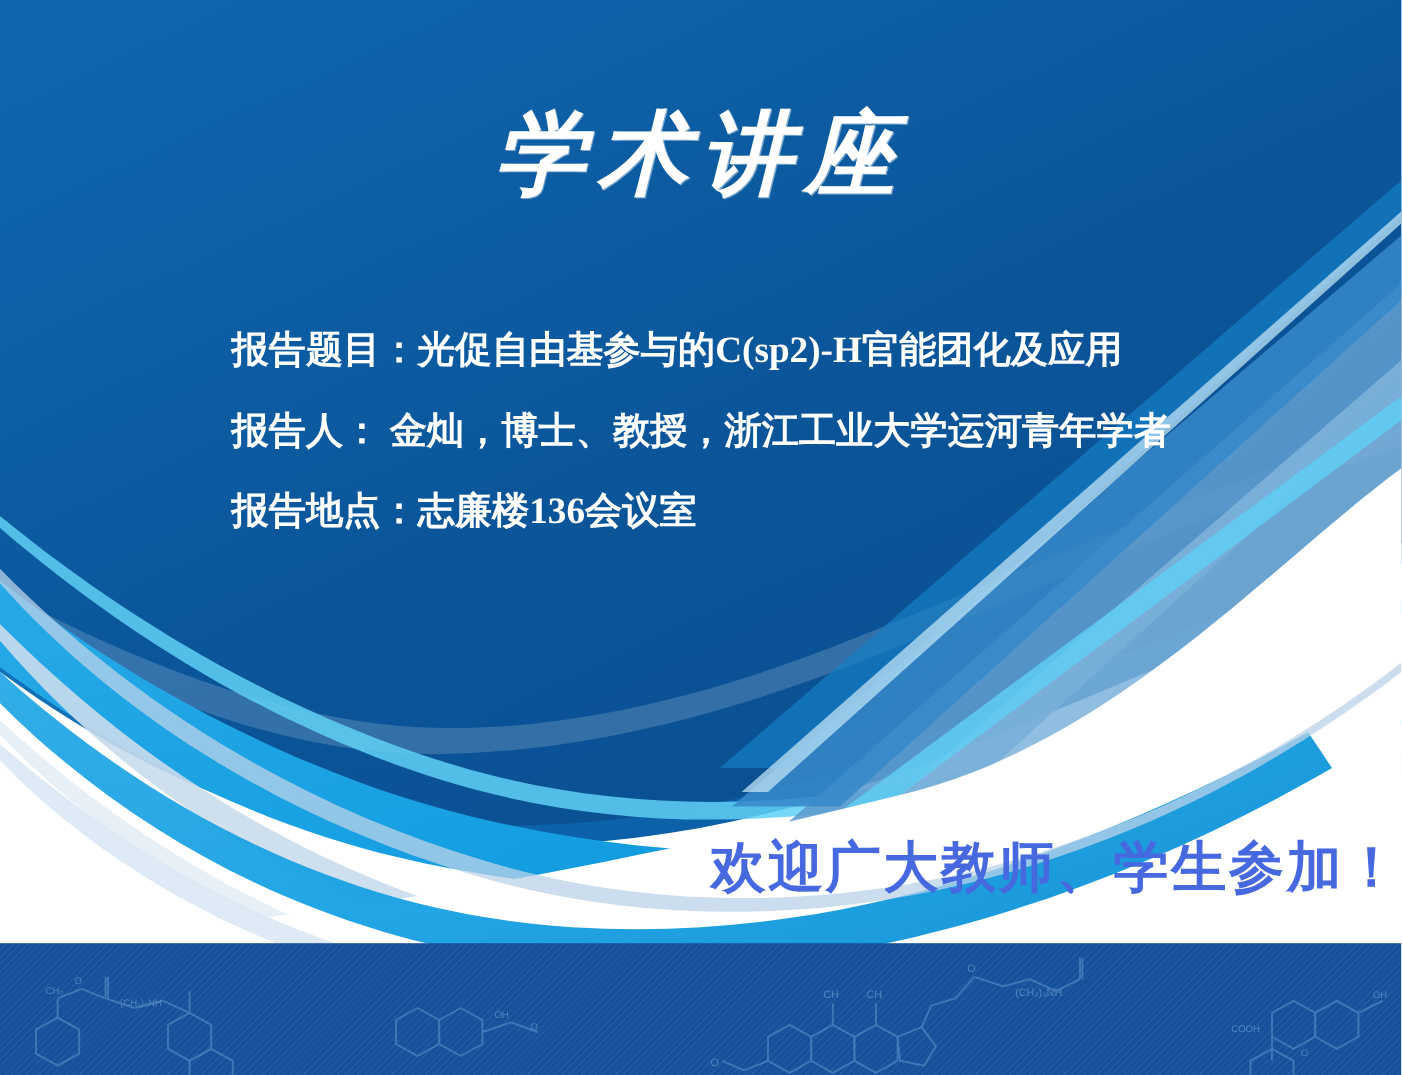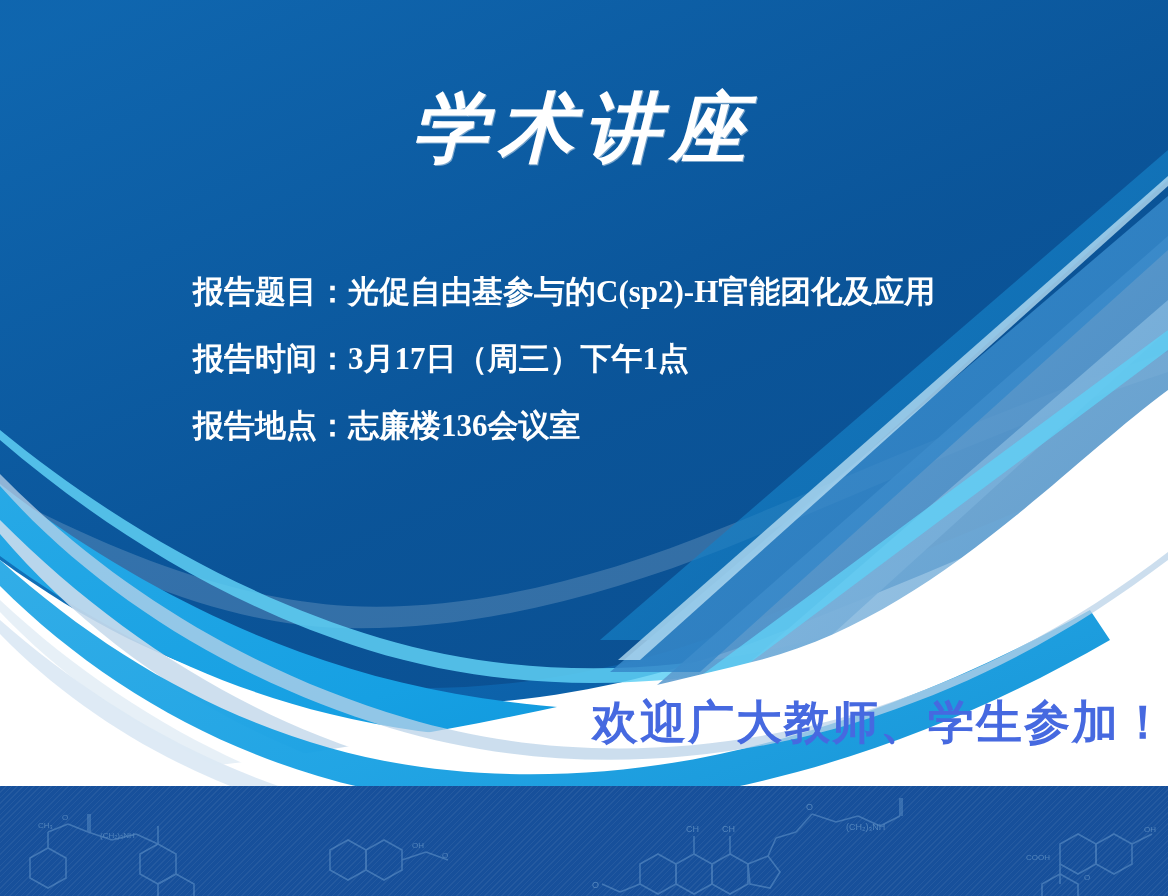--- a/index.html
+++ b/index.html
@@ -245,21 +245,21 @@
                C1086,622 996,676 876,716
                C722,768 548,776 390,728
                C232,680 96,594 0,486 Z" fill="#BBD3E8" opacity="0.75"></path>
     </svg>
   </div>
 
   <div id="lecture-title">学术讲座</div>
 
   <div id="info-block">
     <div class="info-line">报告题目：光促自由基参与的C(sp2)-H官能团化及应用</div>
-    <div class="info-line">报告时间：3月17日（周三）下午1点</div>
+    <div class="info-line">报告人： 金灿，博士、教授，浙江工业大学运河青年学者</div>
     <div class="info-line">报告地点：志廉楼136会议室</div>
   </div>
 
   <div id="welcome-text">欢迎广大教师、学生参加！</div>
 
   <div id="bottom-band">
     <div class="stripes"></div>
     <svg class="chem" viewBox="0 0 1168 110" xmlns="http://www.w3.org/2000/svg">
       <g fill="none" stroke="#6FA0D2" stroke-width="1.6" opacity="0.95">
 

